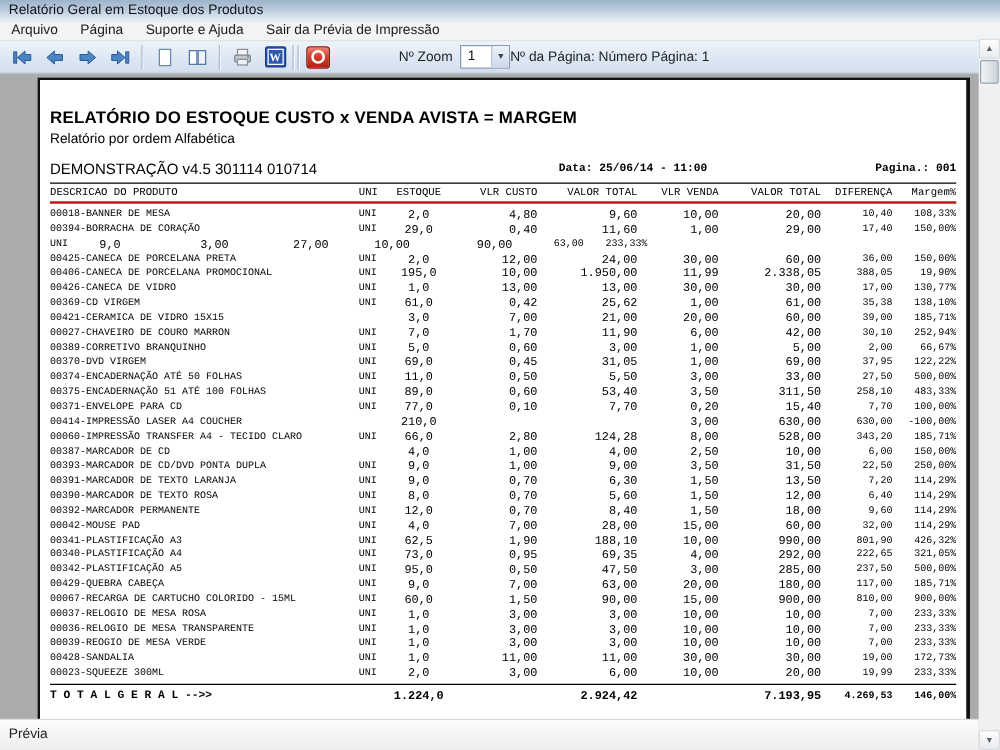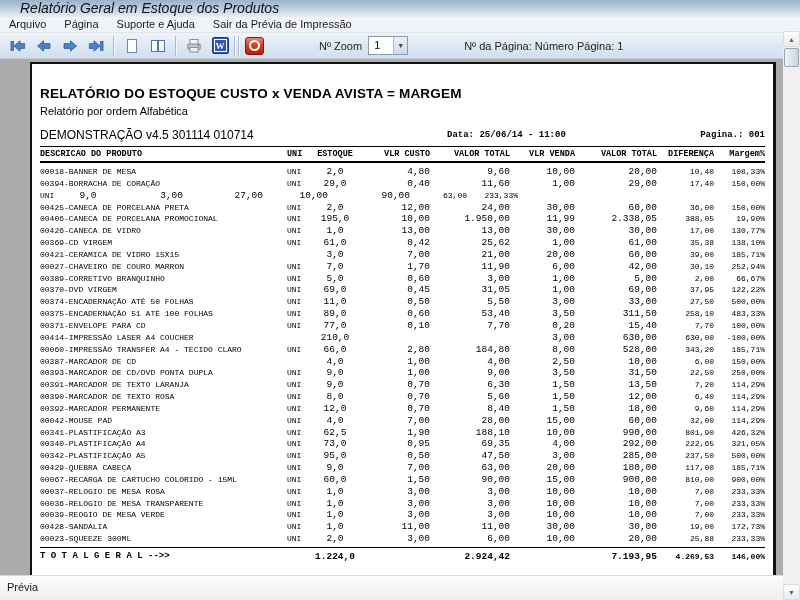--- a/index.html
+++ b/index.html
@@ -4,21 +4,21 @@
 <style>
   html,body{margin:0;padding:0}
   body{
     position:relative;width:800px;height:600px;overflow:hidden;
     font-family:"Liberation Sans",sans-serif;background:#c9c9c9;
   }
   
   .titlebar{
     position:absolute;top:0;left:0;right:0;height:17px;
     background:linear-gradient(180deg,#9db3c8 0%,#b9cbdc 45%,#e6eef6 100%);
-    font-size:14px;color:#101418;line-height:17px;padding-left:20px;box-sizing:border-box;font-style:italic;
+    font-size:11px;color:#101418;line-height:17px;padding-left:7px;box-sizing:border-box;
   }
   
   .menubar{
     position:absolute;top:17px;left:0;right:0;height:15px;
     background:#f2f3f4;border-bottom:1px solid #e2e4e6;
     display:flex;align-items:center;font-size:11px;color:#1b1b1b;
   }
   .menu-item{padding:12px 9px;line-height:15px;cursor:default;white-space:nowrap}
   
   .toolbar{
@@ -39,38 +39,38 @@
     color:#fff;font:bold 9px "Liberation Serif",serif}
   .exit-icon{width:17px;height:16px;border-radius:3px;border:1px solid #8d150b;
     background:linear-gradient(180deg,#ee8473 0%,#d4402c 45%,#b2200f 100%);
     display:flex;align-items:center;justify-content:center}
   .exit-ring{width:7px;height:7px;border:2px solid #fff;border-radius:50%}
   .zoom-label{font-size:11px;color:#20242a;margin:0 6px 0 52px;white-space:nowrap}
   .zoom-combo{width:38px;height:17px;background:#fff;border:1px solid#8a9cb2;display:flex;align-items:stretch}
   .zoom-value{flex:1;font-size:11px;line-height:16px;padding-left:5px;color:#111}
   .zoom-arrow{width:13px;background:linear-gradient(180deg,#ecf2fa,#ccd9ea);border-left:1px solid #aebcce;
     display:flex;align-items:center;justify-content:center;font-size:7px;color:#3a4450}
-  .page-info{font-size:11px;color:#20242a;margin-left:56px;white-space:nowrap}
+  .page-info{font-size:11px;color:#20242a;white-space:nowrap}
   
   .preview{position:absolute;top:59px;bottom:23px;left:0;right:17px;background:#ababab;overflow:hidden}
   .page{
     position:absolute;left:30px;top:3px;width:733px;height:494px;background:#fff;
     border:2px solid #111;border-right-width:3px;border-bottom-width:6px;
     box-sizing:content-box;padding:22px 0 0 8px;color:#000;
   }
   .rtitle{font-size:13.5px;font-weight:bold;letter-spacing:.2px}
   .rsubtitle{font-size:11px;margin-top:4px}
   .rmeta{position:relative;height:17px;margin-top:8px;width:725px}
   .rversion{position:absolute;left:0;bottom:0;font-size:12px}
   .rdate,.rpage{position:absolute;bottom:2px;font-family:"Liberation Mono",monospace;font-size:9px;font-weight:bold}
   .rdate{left:407px}
   .rpage{right:0}
   .hline{width:725px;border-top:1px solid #000;margin-top:4px}
-  .thead{display:flex;width:725px;height:14px;line-height:14px;border-bottom:2px solid #000000;
-    font-family:"Liberation Mono",monospace;font-weight:bold}
+  .thead{display:flex;width:725px;height:14px;line-height:14px;border-bottom:2px solid #b91c1c;
+    font-family:"Liberation Mono",monospace;font-weight:normal}
   .thead .cell{font-size:8.5px}
   #rows{margin-top:3px}
   .trow{display:flex;width:725px;height:11.85px;line-height:11.85px;font-family:"Liberation Mono",monospace;white-space:nowrap}
   .cell{display:block;overflow:hidden}
   .c-desc{width:247px;font-size:8px}
   .c-uni{width:26px;font-size:8px}
   .c-est{width:44px;text-align:center;font-size:9.5px}
   .c-custo{width:73px;text-align:right;font-size:9.5px}
   .c-vt1{width:80px;text-align:right;font-size:9.5px}
   .c-venda{width:65px;text-align:right;font-size:9.5px}
@@ -359,21 +359,21 @@
           <span class="cell c-venda">3,00</span>
           <span class="cell c-vt2">630,00</span>
           <span class="cell c-dif">630,00</span>
           <span class="cell c-marg">-100,00%</span>
         </div>
         <div class="trow">
           <span class="cell c-desc">00060-IMPRESSÃO TRANSFER A4 - TECIDO CLARO</span>
           <span class="cell c-uni">UNI</span>
           <span class="cell c-est">66,0</span>
           <span class="cell c-custo">2,80</span>
-          <span class="cell c-vt1">184,80</span>
+          <span class="cell c-vt1">124,28</span>
           <span class="cell c-venda">8,00</span>
           <span class="cell c-vt2">528,00</span>
           <span class="cell c-dif">343,20</span>
           <span class="cell c-marg">185,71%</span>
         </div>
         <div class="trow">
           <span class="cell c-desc">00387-MARCADOR DE CD</span>
           <span class="cell c-uni"></span>
           <span class="cell c-est">4,0</span>
           <span class="cell c-custo">1,00</span>
@@ -538,21 +538,21 @@
           <span class="cell c-marg">172,73%</span>
         </div>
         <div class="trow">
           <span class="cell c-desc">00023-SQUEEZE 300ML</span>
           <span class="cell c-uni">UNI</span>
           <span class="cell c-est">2,0</span>
           <span class="cell c-custo">3,00</span>
           <span class="cell c-vt1">6,00</span>
           <span class="cell c-venda">10,00</span>
           <span class="cell c-vt2">20,00</span>
-          <span class="cell c-dif">25,88</span>
+          <span class="cell c-dif">19,99</span>
           <span class="cell c-marg">233,33%</span>
         </div>
       </div>
     <div class="hline total-line"></div>
     <div class="trow total">
       <span class="cell c-total-label">T O T A L   G E R A L   --&gt;&gt;</span>
       <span class="cell c-est">1.224,0</span>
       <span class="cell c-custo"></span>
       <span class="cell c-vt1">2.924,42</span>
       <span class="cell c-venda"></span>

